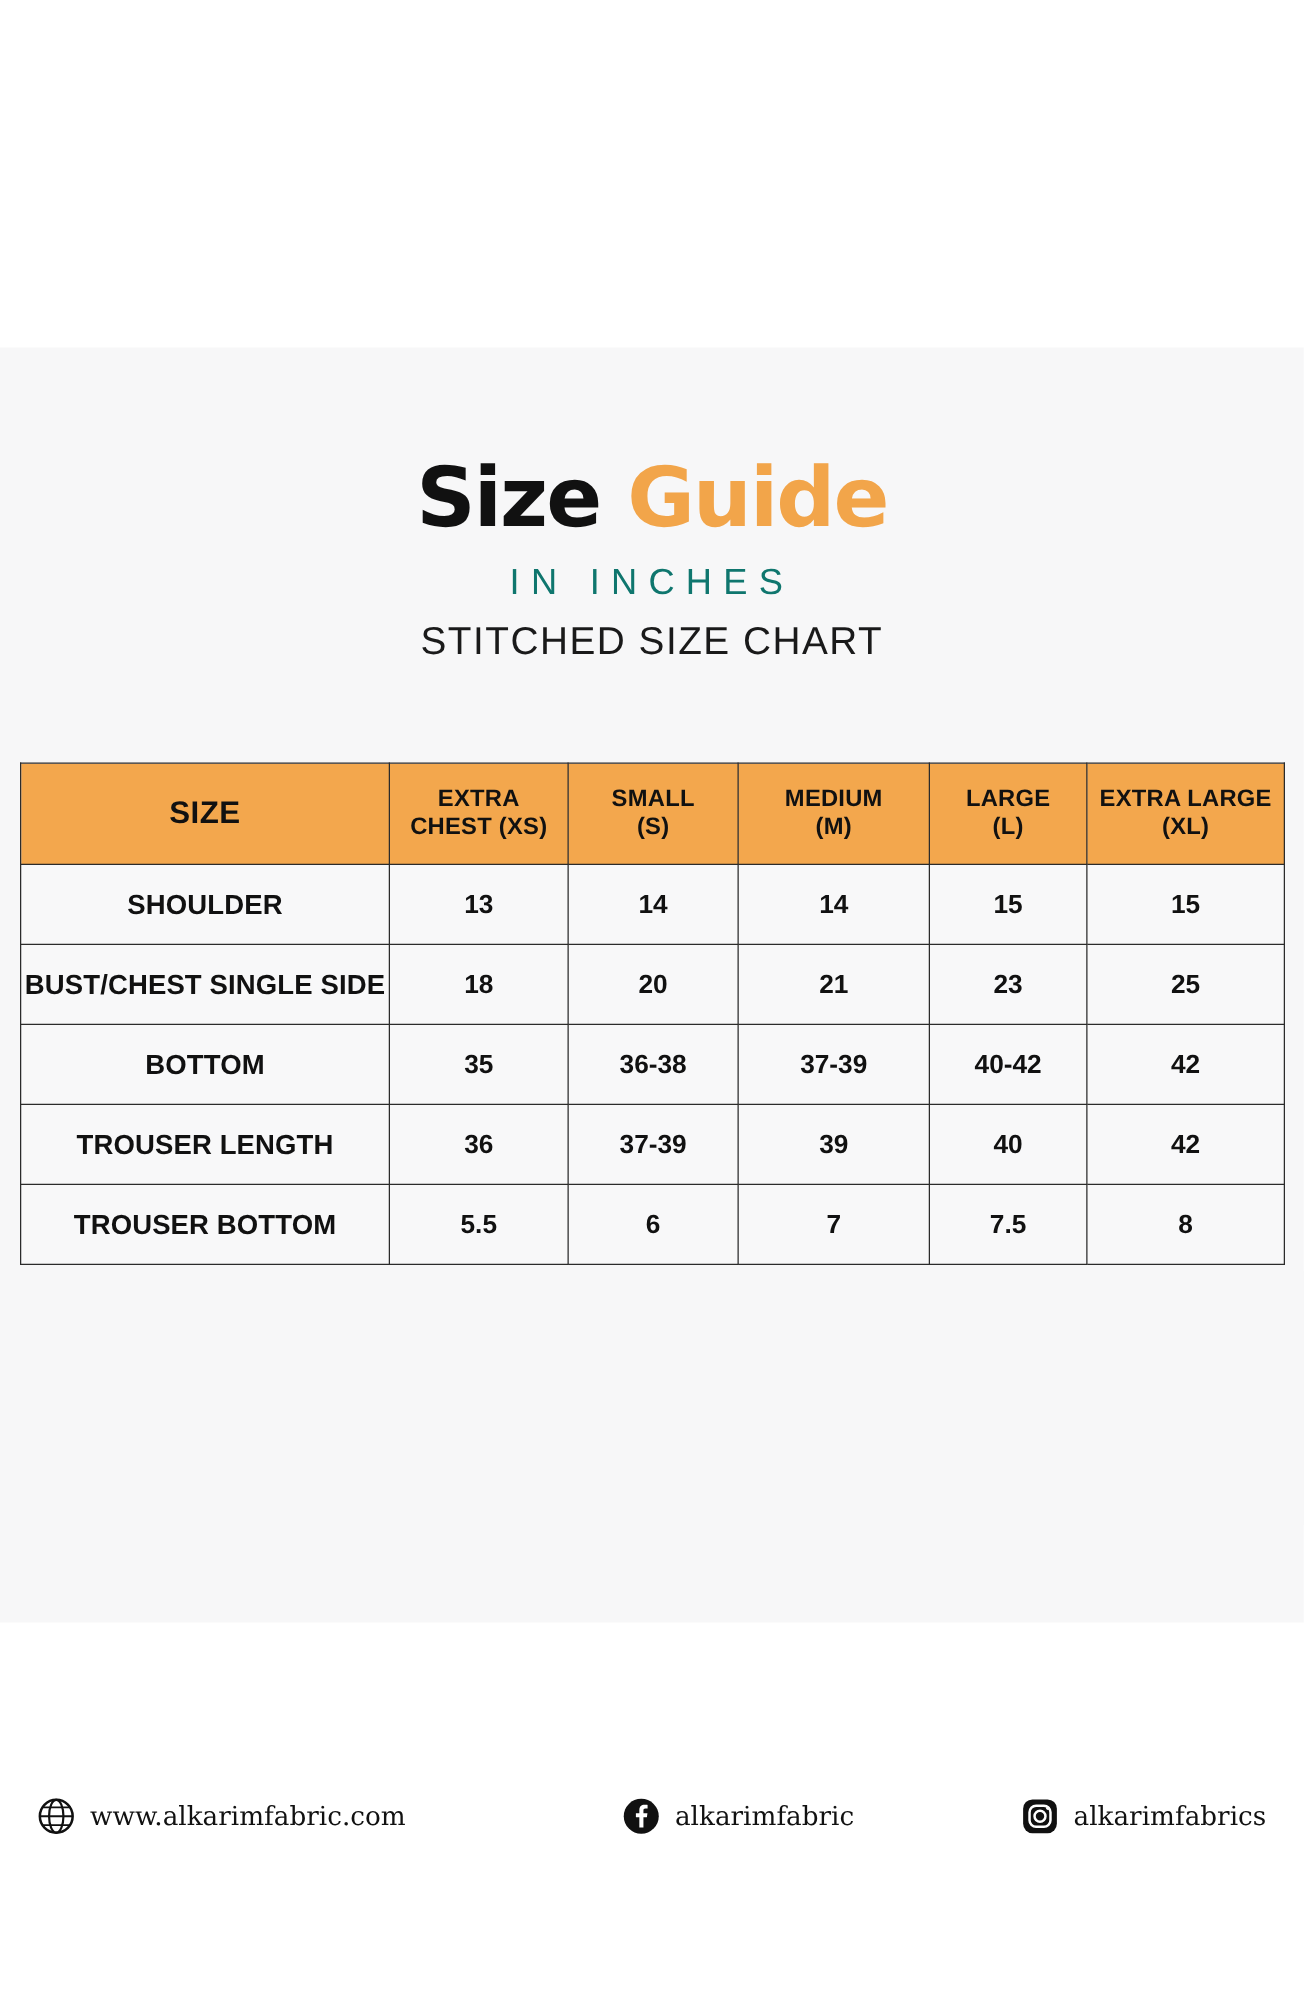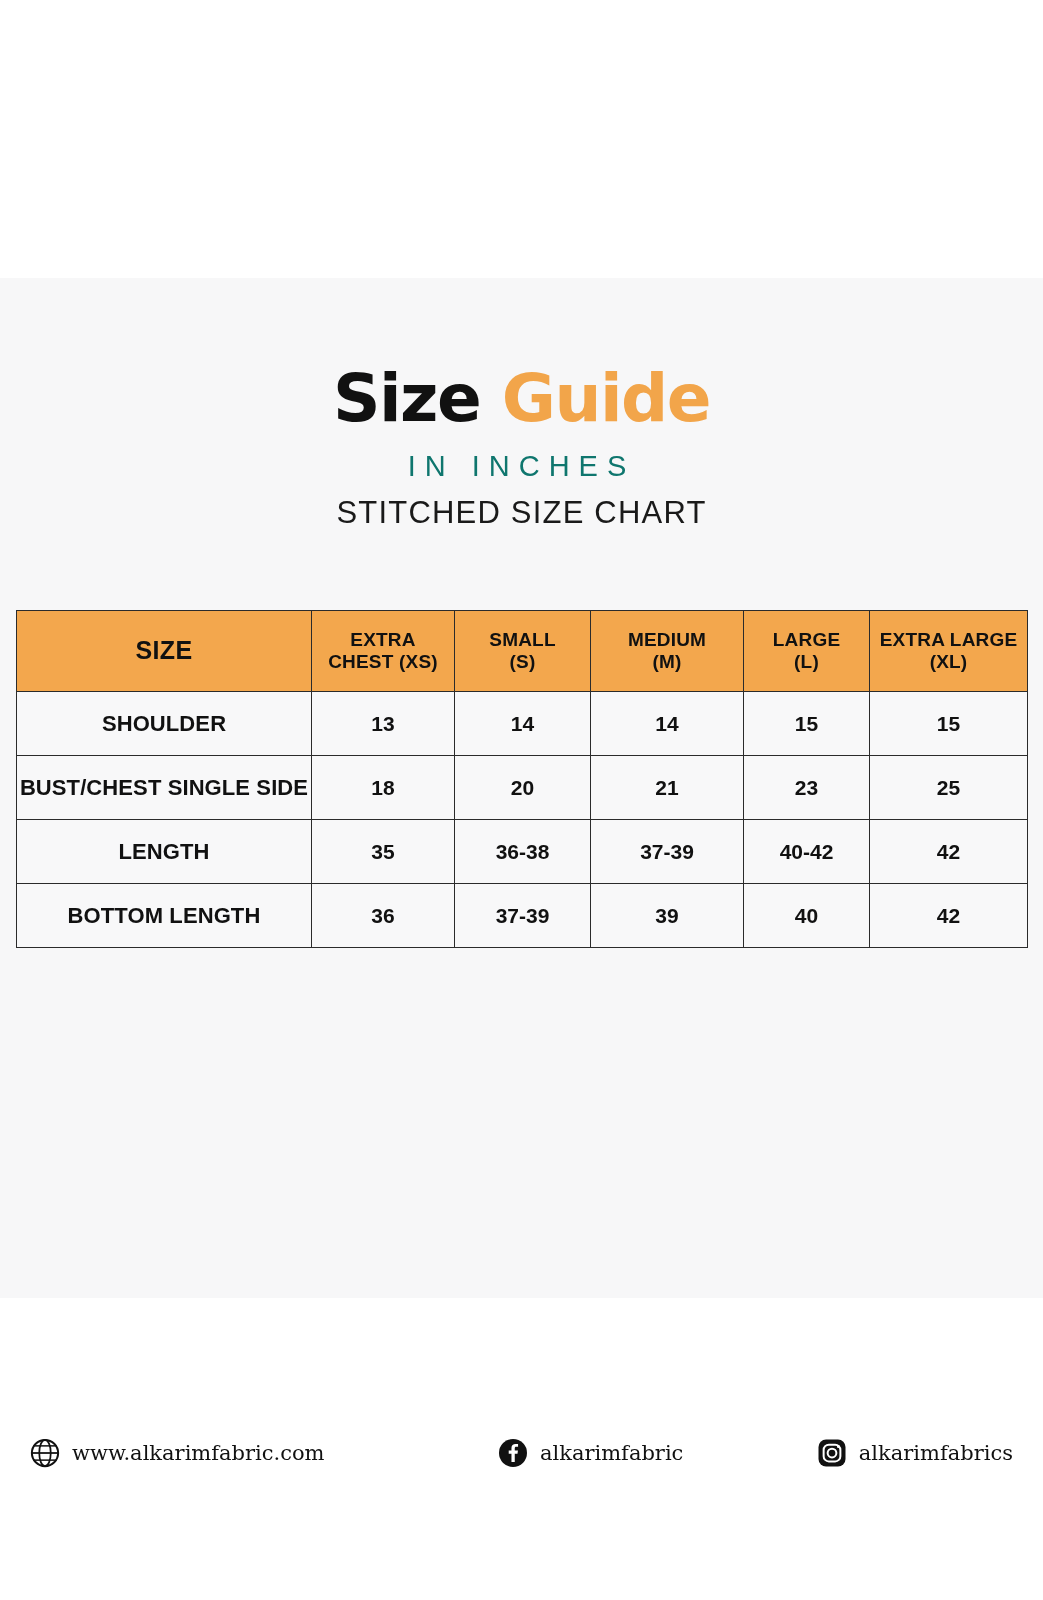--- a/index.html
+++ b/index.html
@@ -204,34 +204,42 @@
             </tr>
             <tr>
               <td class="row-label">BUST/CHEST SINGLE SIDE</td>
               <td>18</td>
               <td>20</td>
               <td>21</td>
               <td>23</td>
               <td>25</td>
             </tr>
             <tr>
-              <td class="row-label">LENGTH</td>
+              <td class="row-label">BOTTOM</td>
               <td>35</td>
               <td>36-38</td>
               <td>37-39</td>
               <td>40-42</td>
               <td>42</td>
             </tr>
             <tr>
-              <td class="row-label">BOTTOM LENGTH</td>
+              <td class="row-label">TROUSER LENGTH</td>
               <td>36</td>
               <td>37-39</td>
               <td>39</td>
               <td>40</td>
               <td>42</td>
+            </tr>
+            <tr>
+              <td class="row-label">TROUSER BOTTOM</td>
+              <td>5.5</td>
+              <td>6</td>
+              <td>7</td>
+              <td>7.5</td>
+              <td>8</td>
             </tr>
           </tbody>
         </table>
       </div>
 
       <div class="footer">
 
         <div class="footer-item">
           <span>
             <svg class="icon-svg" width="30" height="30" viewBox="0 0 24 24">

